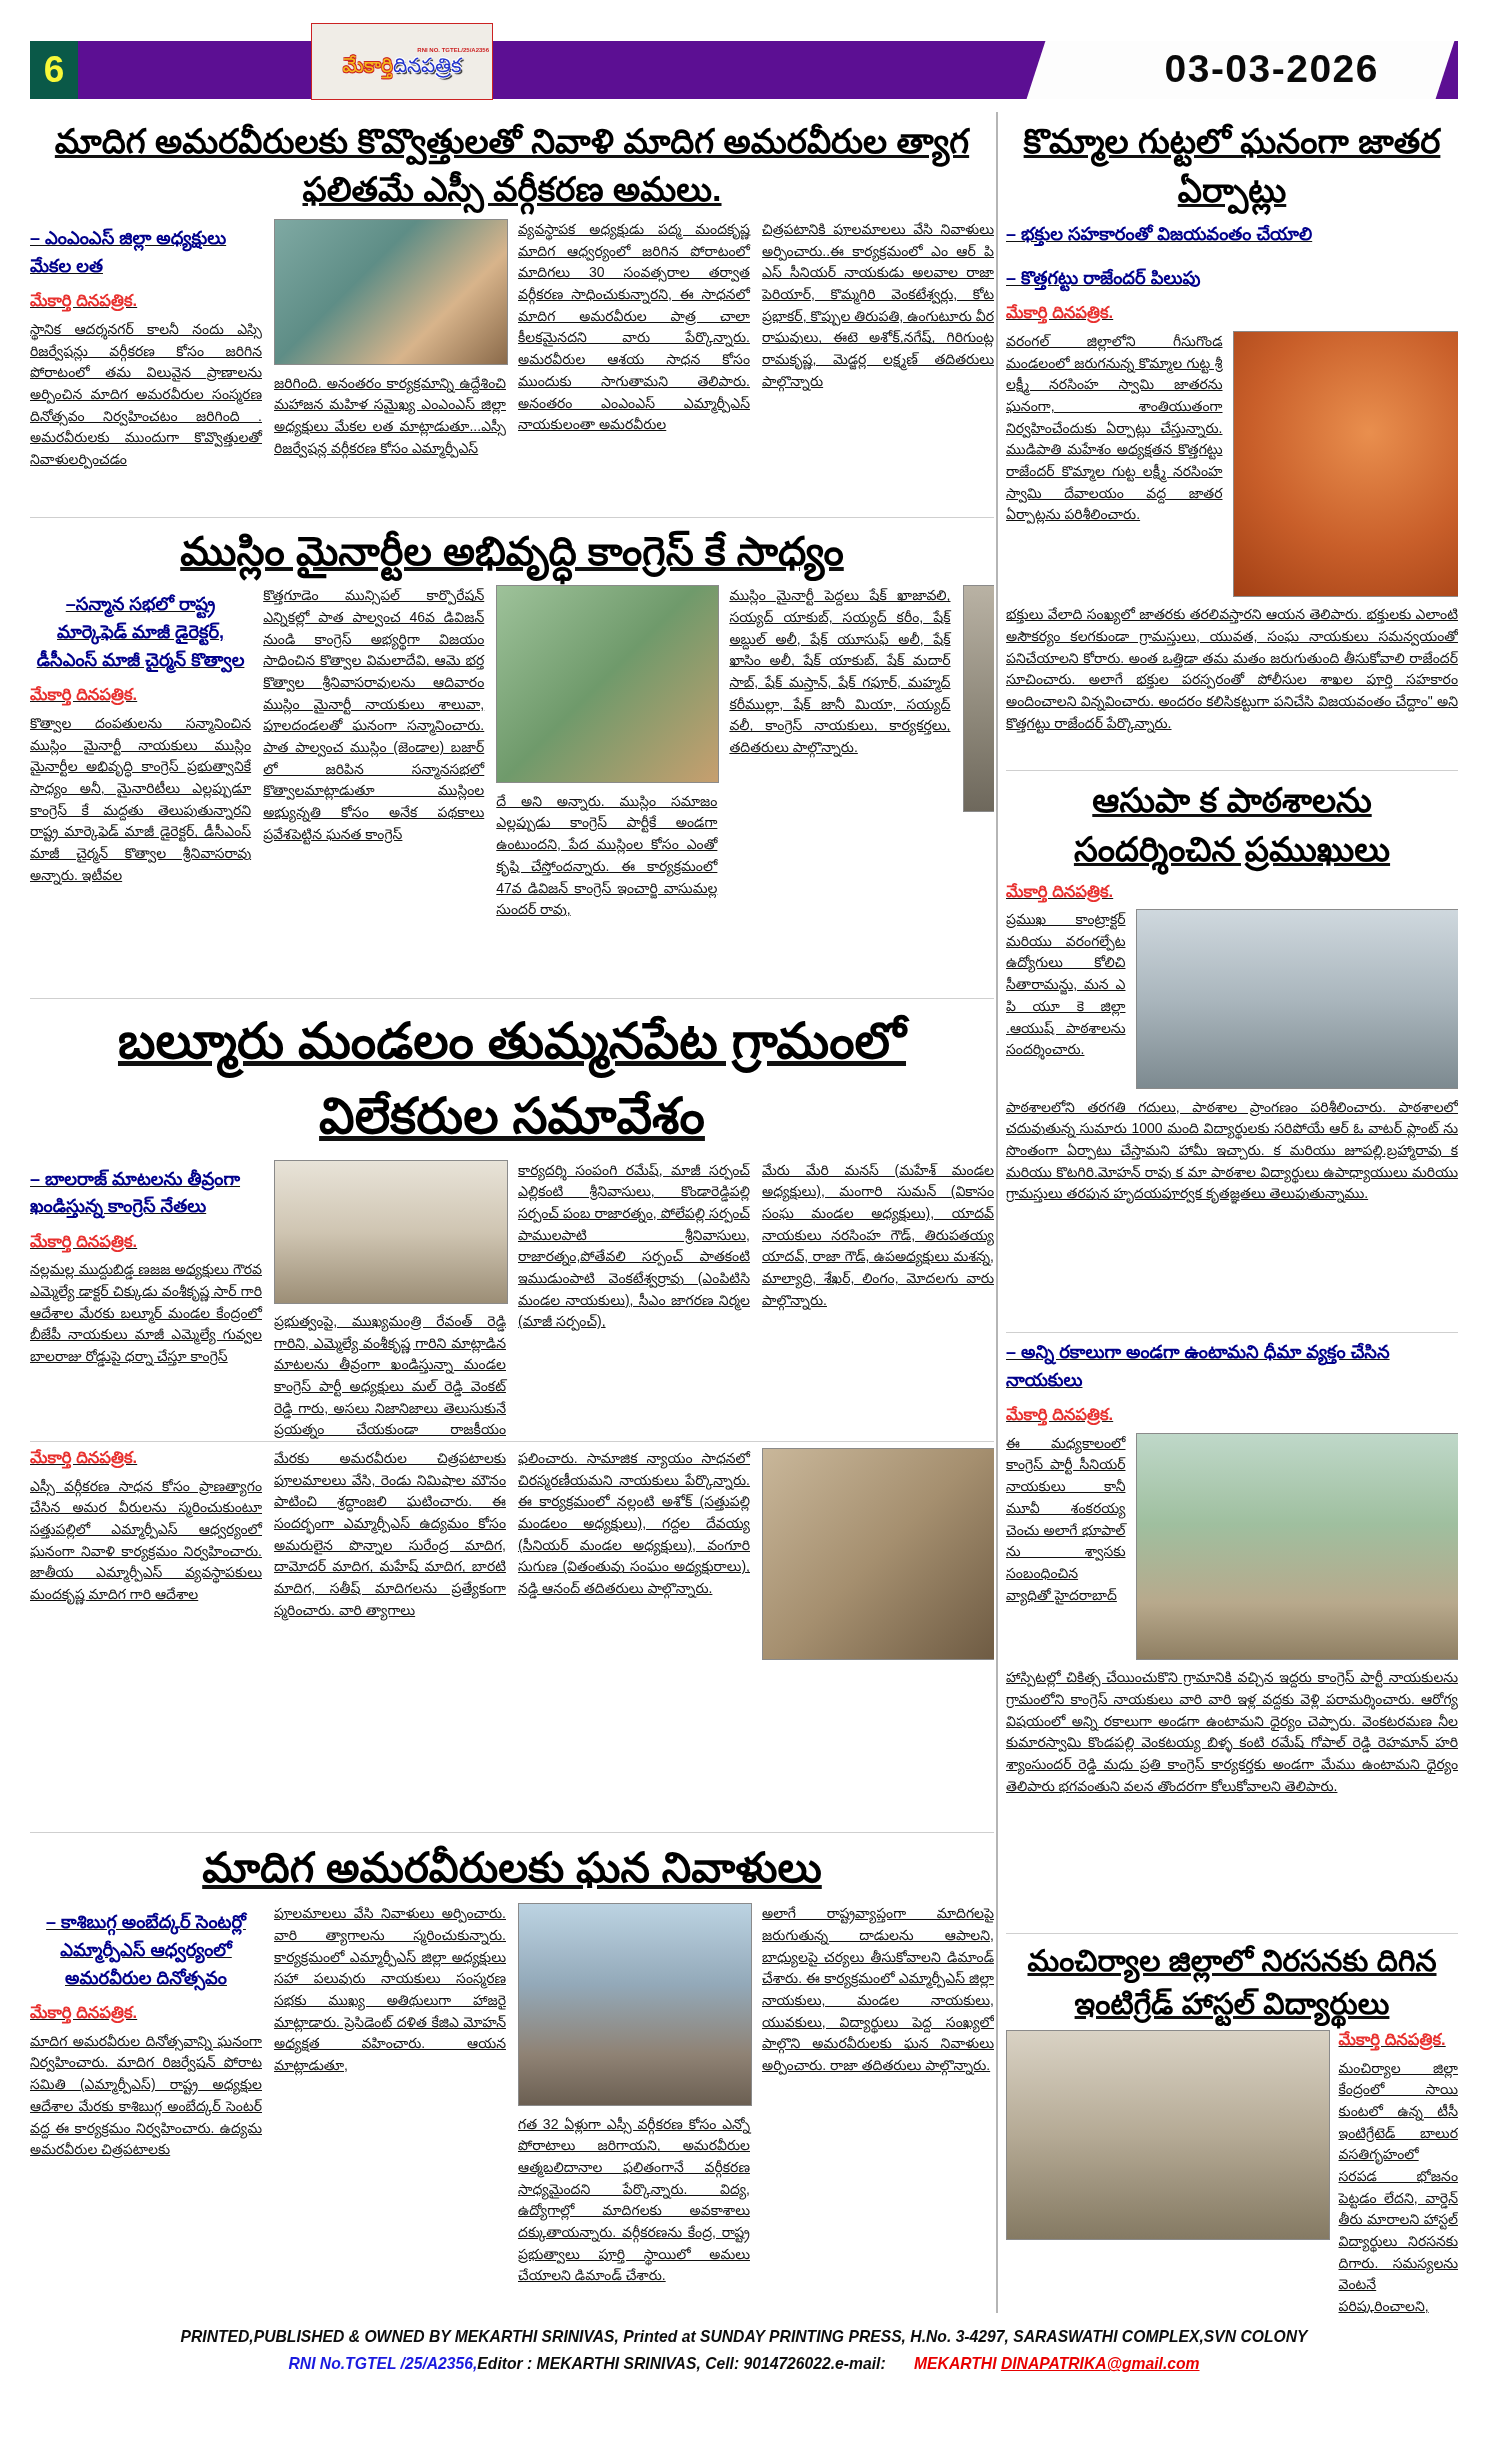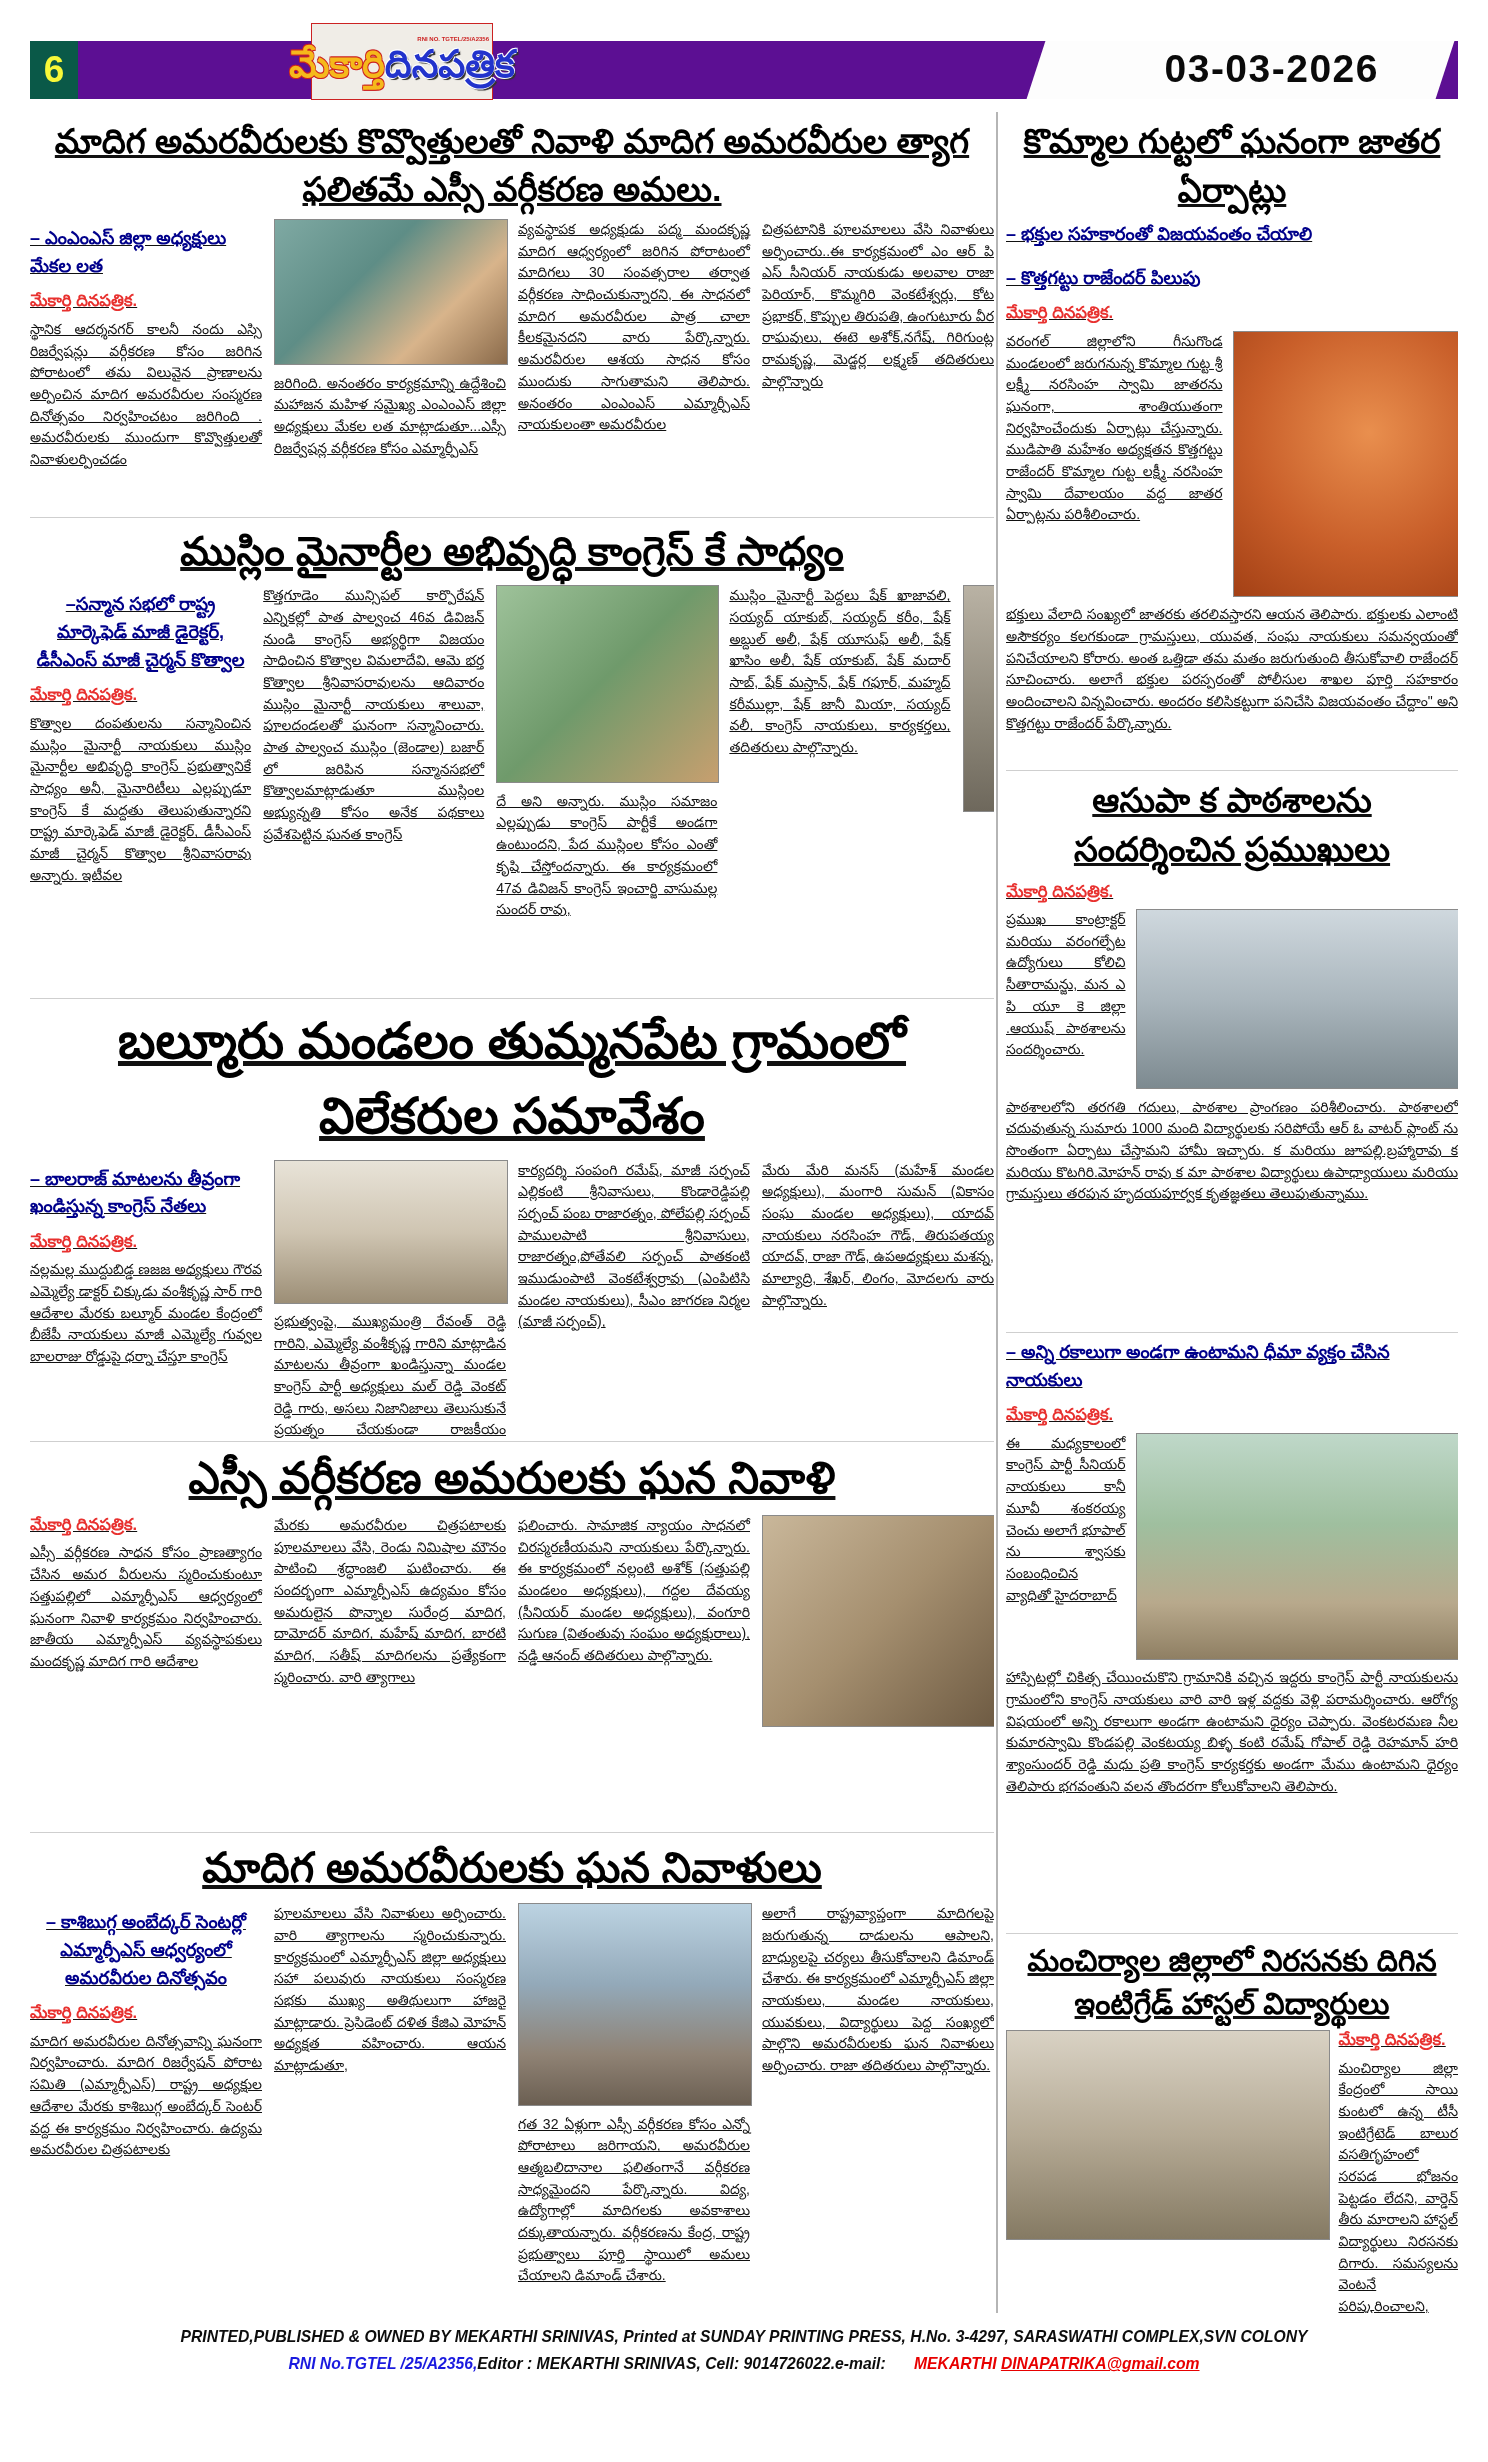--- a/index.html
+++ b/index.html
@@ -8,21 +8,21 @@
 
   
   .header{position:absolute;top:41px;left:30px;right:30px;height:58px;background:#5c0f93;}
   .page-num{position:absolute;left:0;top:0;width:48px;height:58px;background:#0a5948;
             display:flex;align-items:center;justify-content:center;
             color:#f8f838;font-size:37px;font-weight:700;}
   .logo-box{position:absolute;left:281px;top:-18px;width:180px;height:75px;background:#f0ede7;
             border:1.5px solid #cc2222;display:flex;align-items:center;justify-content:center;
             flex-direction:column;}
   .logo-rni{font-size:6px;color:#cc2222;font-weight:700;align-self:flex-end;margin:1.5px 3px 0 0;}
-  .logo-line{font-weight:700;font-size:38px;line-height:1.2;white-space:nowrap;}
+  .logo-line{font-weight:400;font-size:20px;line-height:1.2;white-space:nowrap;}
   .logo-prefix{color:#f5b91b;text-shadow:-0.7px -0.7px 0 #c22,0.7px -0.7px 0 #c22,-0.7px 0.7px 0 #c22,0.7px 0.7px 0 #c22;}
   .logo-main{color:#2233cc;text-shadow:-0.7px -0.7px 0 #fff,0.7px -0.7px 0 #fff,-0.7px 0.7px 0 #fff,1.5px 1.5px 0.7px #333;}
   .date-panel{position:absolute;right:13.5px;top:0;height:58px;width:409px;background:#fdfdfd;
               transform:skewX(-18deg);}
   .date-text{position:absolute;right:79px;top:6px;font-size:39px;font-weight:900;
              color:#0a0a0a;letter-spacing:1.5px;z-index:3;}
 
   
   .main-left{position:absolute;left:30px;top:112px;width:964px;height:2201px;}
   .v-divider{position:absolute;left:996px;top:112px;width:1.5px;height:2201px;background:#b5b5b5;}
@@ -139,21 +139,20 @@
         <div class="col">
           <div class="photo ph-a3"></div>
           <div class="body-text" style="margin-top:7.5px;">ప్రభుత్వంపై, ముఖ్యమంత్రి రేవంత్ రెడ్డి గారిని, ఎమ్మెల్యే వంశీకృష్ణ గారిని మాట్లాడిన మాటలను తీవ్రంగా ఖండిస్తున్నా మండల కాంగ్రెస్ పార్టీ అధ్యక్షులు మల్ రెడ్డి వెంకట్ రెడ్డి గారు, అసలు నిజానిజాలు తెలుసుకునే ప్రయత్నం చేయకుండా రాజకీయం చేస్తున్నారని అన్నారు. ఈ కార్యక్రమంలో మాజీ సర్పంచ్ సుధాకర్ గౌడ్, ణజజ కార్యదర్శి కిష్టయ్య యాదవ్, ఉపసర్పంచ్ రాజా రావు, తపకల్లు మణన్న ప్రధాన</div>
         </div>
         <div class="col body-text">కార్యదర్శి సంపంగి రమేష్, మాజీ సర్పంచ్ ఎల్లికంటి శ్రీనివాసులు, కొండారెడ్డిపల్లి సర్పంచ్ పంబ రాజారత్నం, పోలేపల్లి సర్పంచ్ పాములపాటి శ్రీనివాసులు, రాజారత్నం,పోతేవలి సర్పంచ్ పాతకంటి ఇముడుంపాటి వెంకటేశ్వర్రావు (ఎంపిటిసి మండల నాయకులు), సీఎం జాగరణ నిర్మల (మాజీ సర్పంచ్),</div>
         <div class="col body-text">మేరు మేరి మనస్ (మహేశ్ మండల అధ్యక్షులు), మంగారి సుమన్ (వికాసం సంఘ మండల అధ్యక్షులు), యాదవ్ నాయకులు నరసింహ గౌడ్, తిరుపతయ్య యాదవ్, రాజా గౌడ్, ఉపఅధ్యక్షులు మశన్న, మాల్యాద్రి, శేఖర్, లింగం, మోదలగు వారు పాల్గొన్నారు.</div>
       </div>
     </div>
 
     <div class="art" style="height:390px;">
-      <div class="headline h-a4">ఎస్సీ వర్గీకరణ అమరులకు ఘన నివాళి</div>
       <div class="cols">
         <div class="col">
           <div class="dateline" style="margin-top:0;">మేకార్తి దినపత్రిక.</div>
           <div class="body-text">ఎస్సీ వర్గీకరణ సాధన కోసం ప్రాణత్యాగం చేసిన అమర వీరులను స్మరించుకుంటూ సత్తుపల్లిలో ఎమ్మార్పీఎస్ ఆధ్వర్యంలో ఘనంగా నివాళి కార్యక్రమం నిర్వహించారు. జాతీయ ఎమ్మార్పీఎస్ వ్యవస్థాపకులు మందకృష్ణ మాదిగ గారి ఆదేశాల</div>
         </div>
         <div class="col body-text">మేరకు అమరవీరుల చిత్రపటాలకు పూలమాలలు వేసి, రెండు నిమిషాల మౌనం పాటించి శ్రద్ధాంజలి ఘటించారు. ఈ సందర్భంగా ఎమ్మార్పీఎస్ ఉద్యమం కోసం అమరులైన పొన్నాల సురేంద్ర మాదిగ, దామోదర్ మాదిగ, మహేష్ మాదిగ, బారటి మాదిగ, సతీష్ మాదిగలను ప్రత్యేకంగా స్మరించారు. వారి త్యాగాలు</div>
         <div class="col body-text">ఫలించారు. సామాజిక న్యాయం సాధనలో చిరస్మరణీయమని నాయకులు పేర్కొన్నారు. ఈ కార్యక్రమంలో నల్లంటి అశోక్ (సత్తుపల్లి మండలం అధ్యక్షులు), గద్దల దేవయ్య (సీనియర్ మండల అధ్యక్షులు), వంగూరి సుగుణ (వితంతువు సంఘం అధ్యక్షురాలు), నడ్డి ఆనంద్ తదితరులు పాల్గొన్నారు.</div>
         <div class="col">
           <div class="photo ph-a4"></div>
         </div>

